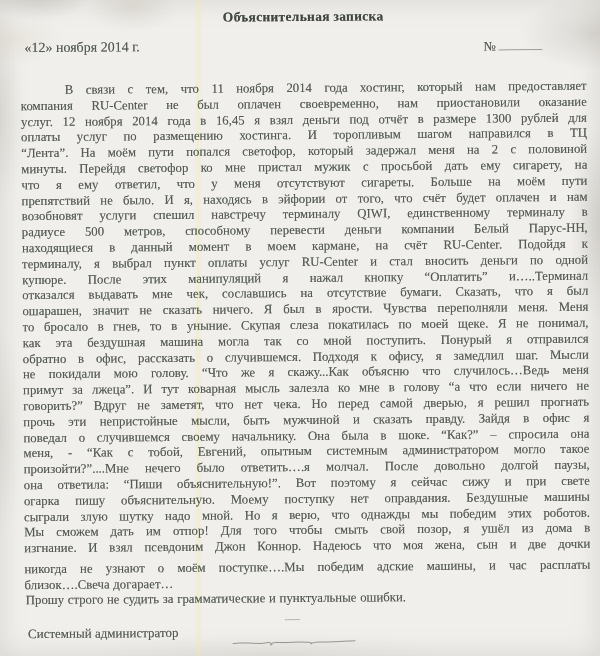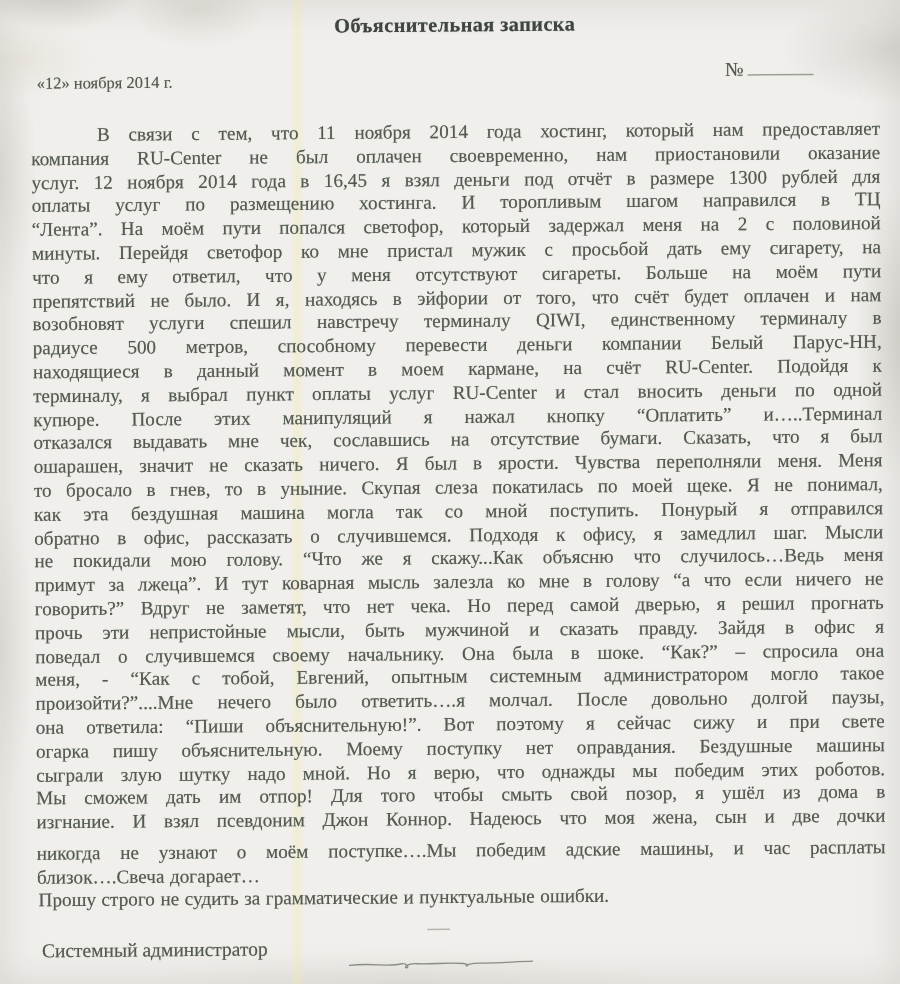--- a/index.html
+++ b/index.html
@@ -28,21 +28,21 @@
   }
   .sheet { position:absolute; inset:0; transform:rotate(-0.45deg); transform-origin:300px 0; }
 
   .ink { color:#545a52; text-shadow:0 0 0.5px rgba(84,90,82,0.55); }
 
   .title {
     position:absolute; top:9px; left:20px; width:566px; margin:0;
     text-align:center; font-size:13.5px; font-weight:bold; letter-spacing:0.3px;
     color:#3f453f; text-shadow:0 0 0.5px rgba(63,69,63,0.6);
   }
-  .date { position:absolute; left:24px; top:48px; font-size:11px; }
+  .date { position:absolute; left:24px; top:38px; font-size:14px; }
   .number { position:absolute; left:483px; top:40px; font-size:13px; }
   .number .blank {
     display:inline-block; width:44px; height:10px; margin-left:3px;
     border-bottom:1px solid #9aa097;
   }
 
   .body    { position:absolute; left:20px; top:81px;  width:566px; }
   .closing { position:absolute; left:20px; top:560px; width:566px; }
   .line {
     font-size:12.8px; line-height:15.8px; height:15.8px; overflow:hidden;

